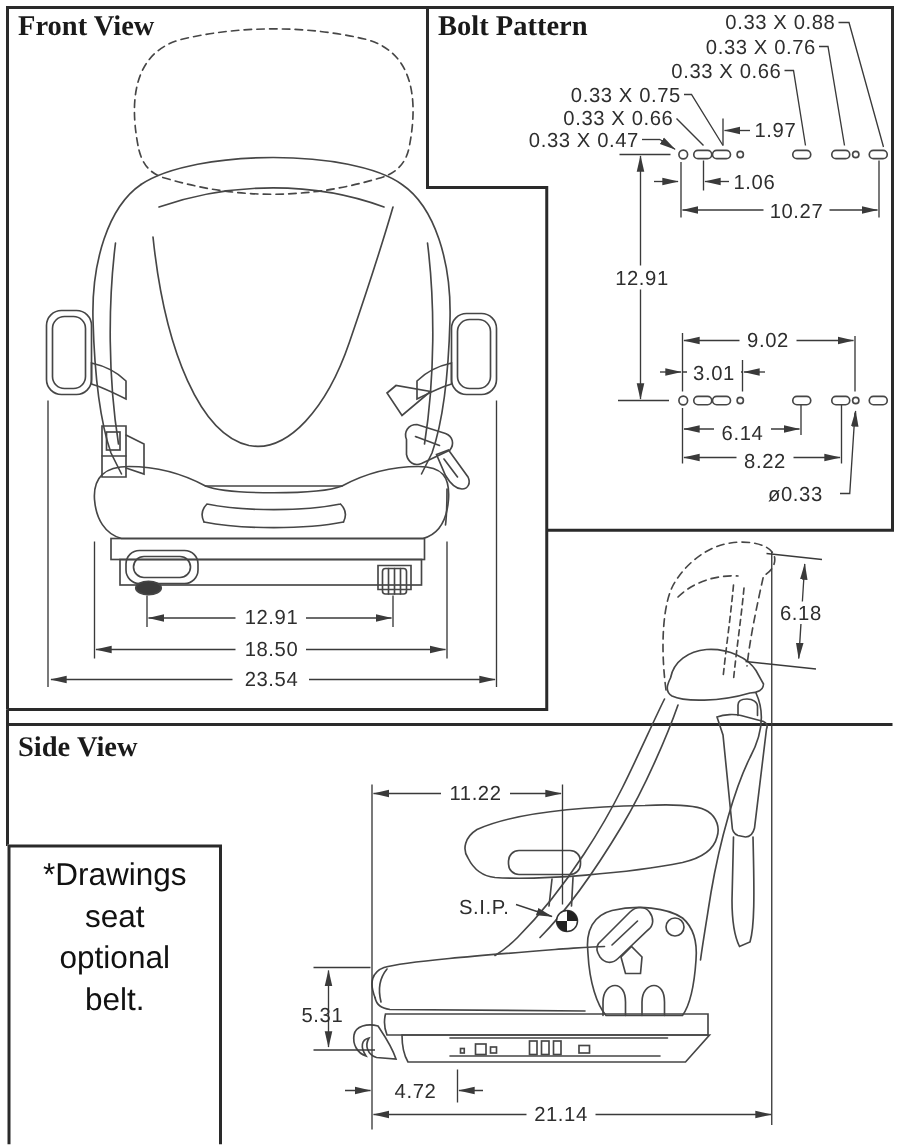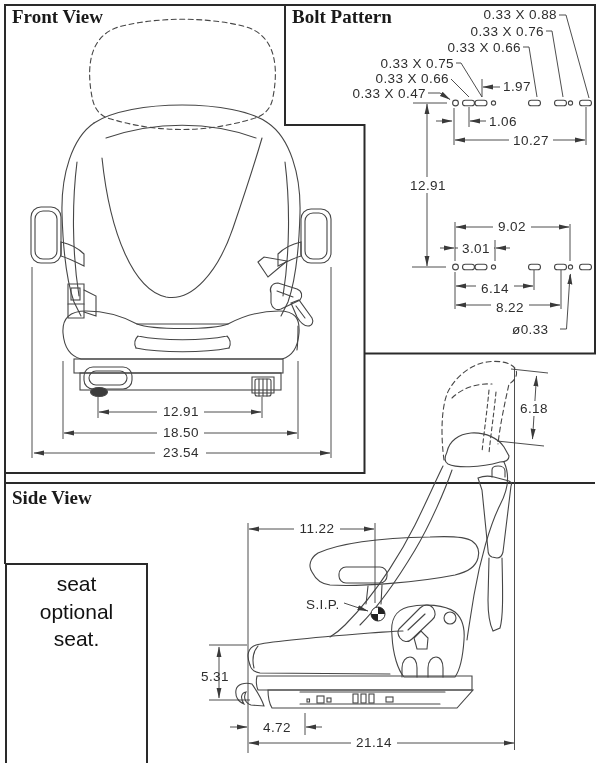--- a/index.html
+++ b/index.html
@@ -242,17 +242,18 @@
     <text class="dim dimc" x="277" y="732">4.72</text>
     <text class="dim dimc" x="374" y="747">21.14</text>
   </g>
 
   <text class="title" x="12" y="23">Front View</text>
   <text class="title" x="292" y="23">Bolt Pattern</text>
   <text class="title" x="12" y="504">Side View</text>
 </svg>
 
   <div class="note-box">
+    <div>*Drawings</div>
     <div>seat</div>
     <div>optional</div>
-    <div>seat.</div>
+    <div>belt.</div>
   </div>
 </div>
 
 </body></html>

